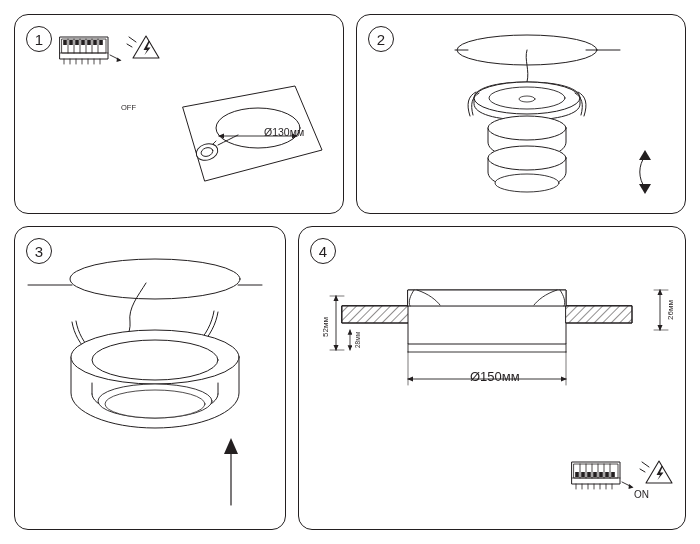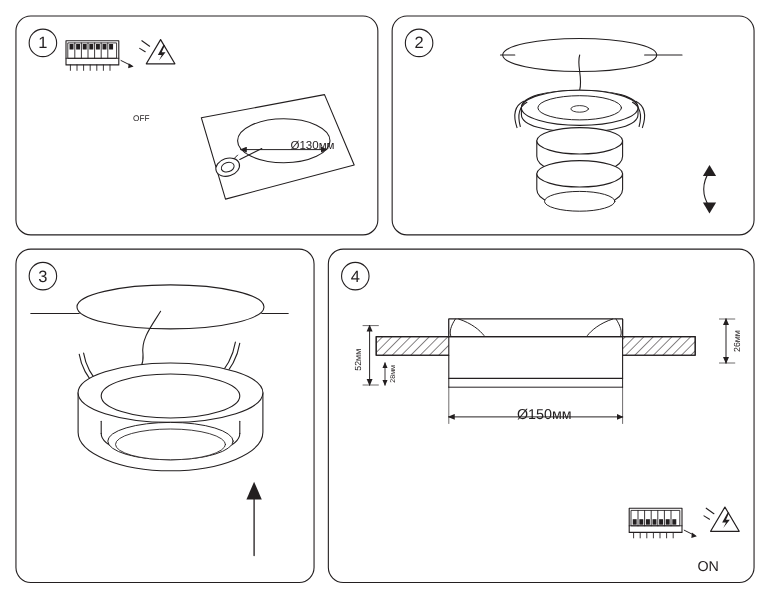--- a/index.html
+++ b/index.html
@@ -64,21 +64,21 @@
     line-height: 1;
     white-space: nowrap;
   }
   .lbl.small { font-size: 7px; }
   .lbl.vert {
     transform: rotate(-90deg);
     transform-origin: left top;
   }
   #lbl-d130 { left: 240px; top: 127px; font-size: 10.5px; margin-left: 24px; }
   #lbl-off  { left: 121px; top: 68px;  font-size: 7.5px; margin-top: 36px; }
-  #lbl-on   { left: 634px; top: 490px; font-size: 13px; margin-top: 18px; }
+  #lbl-on   { left: 634px; top: 490px; font-size: 10px; }
   #lbl-d150 { left: 470px; top: 370px; font-size: 13px; }
   #lbl-52   { left: 322px; top: 337px; font-size: 8px; }
   #lbl-26   { left: 667px; top: 320px; font-size: 8px; }
   #lbl-28   { left: 355px; top: 348px; font-size: 6.5px; }
 </style>
 </head>
 <body>
 
 <div class="sheet">
 

